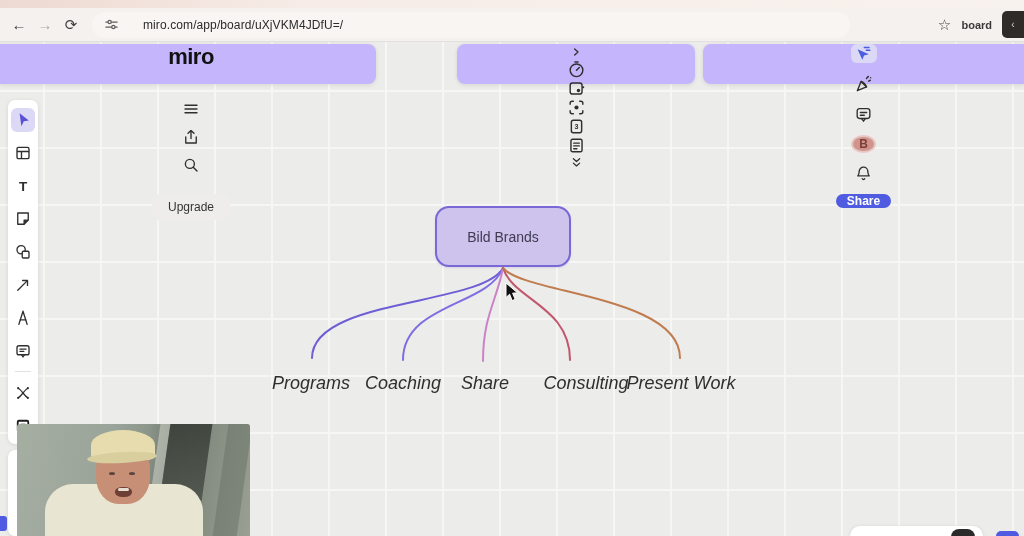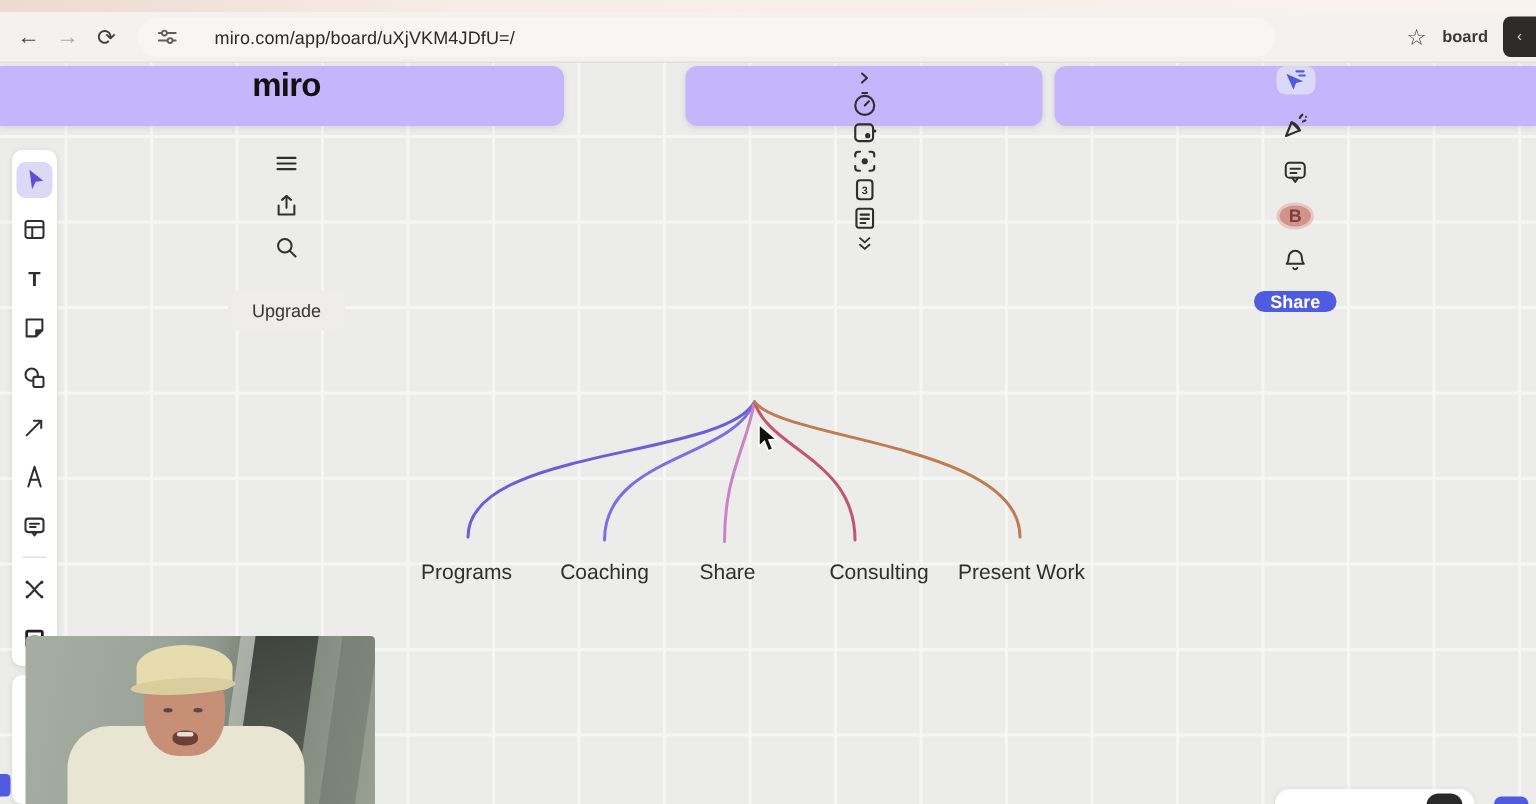--- a/index.html
+++ b/index.html
@@ -27,21 +27,21 @@
       linear-gradient(#f6f6f4 2px, transparent 2px),
       linear-gradient(90deg, #f6f6f4 2px, transparent 2px);
     background-size:57px 57px, 57px 57px;
     background-position:0 48px, 43px 0; }
   .branches-svg { position:absolute; left:0; top:0; width:1024px; height:494px; }
   .mind-node { position:absolute; left:435px; top:164px; width:136px; height:61px;
     background:#cdc3ec; border:2px solid #7a68d7; border-radius:14px;
     display:flex; align-items:center; justify-content:center;
     font-size:14px; color:#3f3b52; box-shadow:0 1px 2px rgba(90,70,180,.15); }
   .branch-label { position:absolute; top:331px; transform:translateX(-50%);
-    font-size:14px; color:#2f2f2f; white-space:nowrap; }
+    font-size:18px; color:#2f2f2f; white-space:nowrap;font-style:italic; }
   .pointer-cursor { position:absolute; left:505px; top:240px; width:14px; height:20px; }
 
   
   .card { position:absolute; background:#c4b5fd; border-radius:8px; box-shadow:0 1px 4px rgba(0,0,0,.10); z-index:30;flex-direction:column; }
   .hdr-left { left:0; top:44px; width:376px; height:40px; border-radius:0 8px 8px 0;
     display:flex; align-items:center; padding:0 8px 0 14px; gap:10px; }
   .logo { font-size:22px; font-weight:bold; letter-spacing:-.5px; color:#111; }
   .vdiv { width:1px; height:22px; background:#e5e3e1; }
   .board-title { font-size:13px; font-weight:bold; color:#1c1c1c; padding:0 4px; }
   .icon-btn { width:26px; height:26px; display:flex; align-items:center; justify-content:center; border-radius:5px; }
@@ -130,20 +130,21 @@
   <svg class="branches-svg" viewBox="0 0 1024 494">
     <g fill="none" stroke-width="2" stroke-linecap="round">
       <path d="M503,226 C482,264 312,256 312,316" stroke="#6e5ed6"></path>
       <path d="M503,226 C488,264 403,262 403,318" stroke="#7d6ee2"></path>
       <path d="M503,226 C497,258 483,274 483,319" stroke="#cc82c6"></path>
       <path d="M503,226 C513,258 570,264 570,318" stroke="#c2566c"></path>
       <path d="M503,226 C524,252 680,254 680,316" stroke="#c07c4f"></path>
     </g>
   </svg>
 
+  <div class="mind-node">Bild Brands</div>
 
   <div class="branch-label" style="left:311px">Programs</div>
   <div class="branch-label" style="left:403px">Coaching</div>
   <div class="branch-label" style="left:485px">Share</div>
   <div class="branch-label" style="left:586px">Consulting</div>
   <div class="branch-label" style="left:681px">Present Work</div>
 
   <svg class="pointer-cursor" viewBox="0 0 14 20">
     <path d="M1,1 L1,15.5 L4.6,12.2 L7.2,18.6 L10.2,17.3 L7.6,11.2 L12.5,10.8 Z" fill="#111" stroke="#fff" stroke-width="1"></path>
   </svg>

